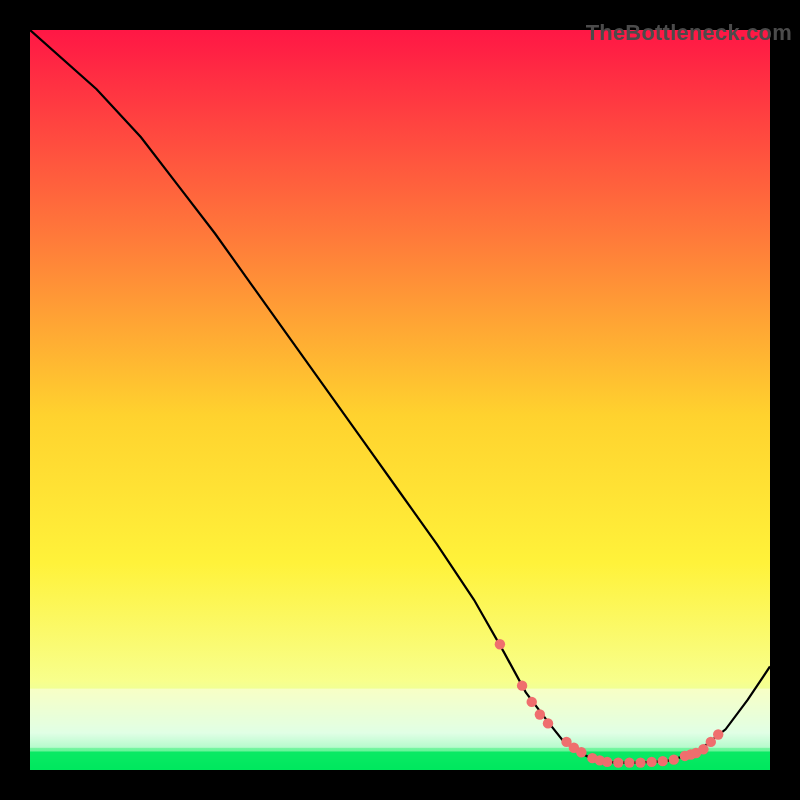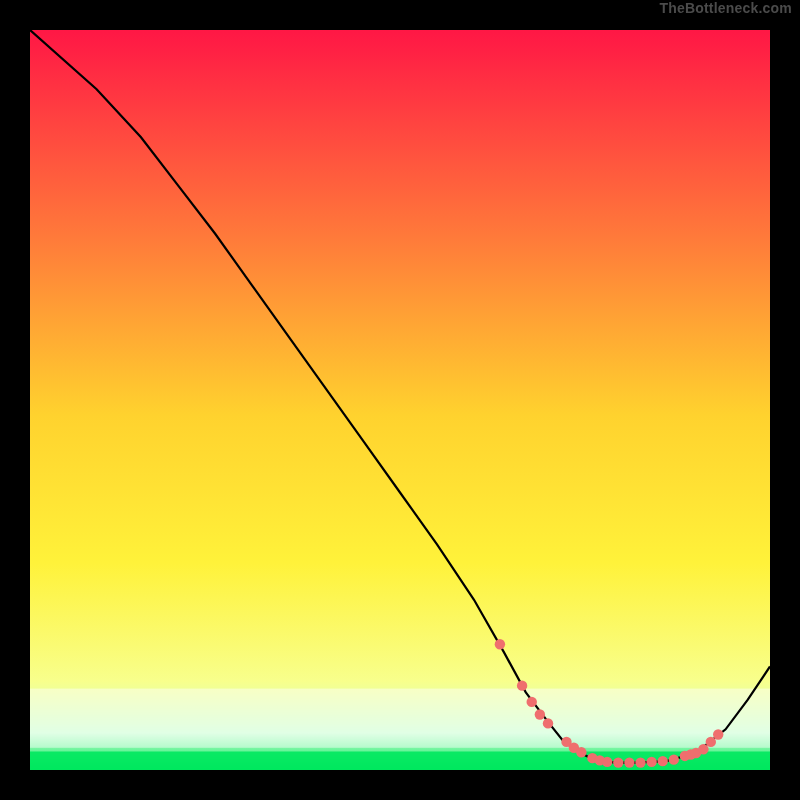--- a/index.html
+++ b/index.html
@@ -12,24 +12,24 @@
     font-family: Arial, Helvetica, sans-serif;
   }
   .stage {
     position: relative;
     width: 800px;
     height: 800px;
     background: #000000;
   }
   .watermark {
     position: absolute;
-    top: 0;
+    top: 20px;
     right: 8px;
     color: #4b4b4b;
-    font-size: 14px;
+    font-size: 22px;
     font-weight: 600;
     letter-spacing: 0.2px;
     z-index: 50;
   }
   .plot {
     position: absolute;
     left: 30px;
     top: 30px;
     width: 740px;
     height: 740px;

